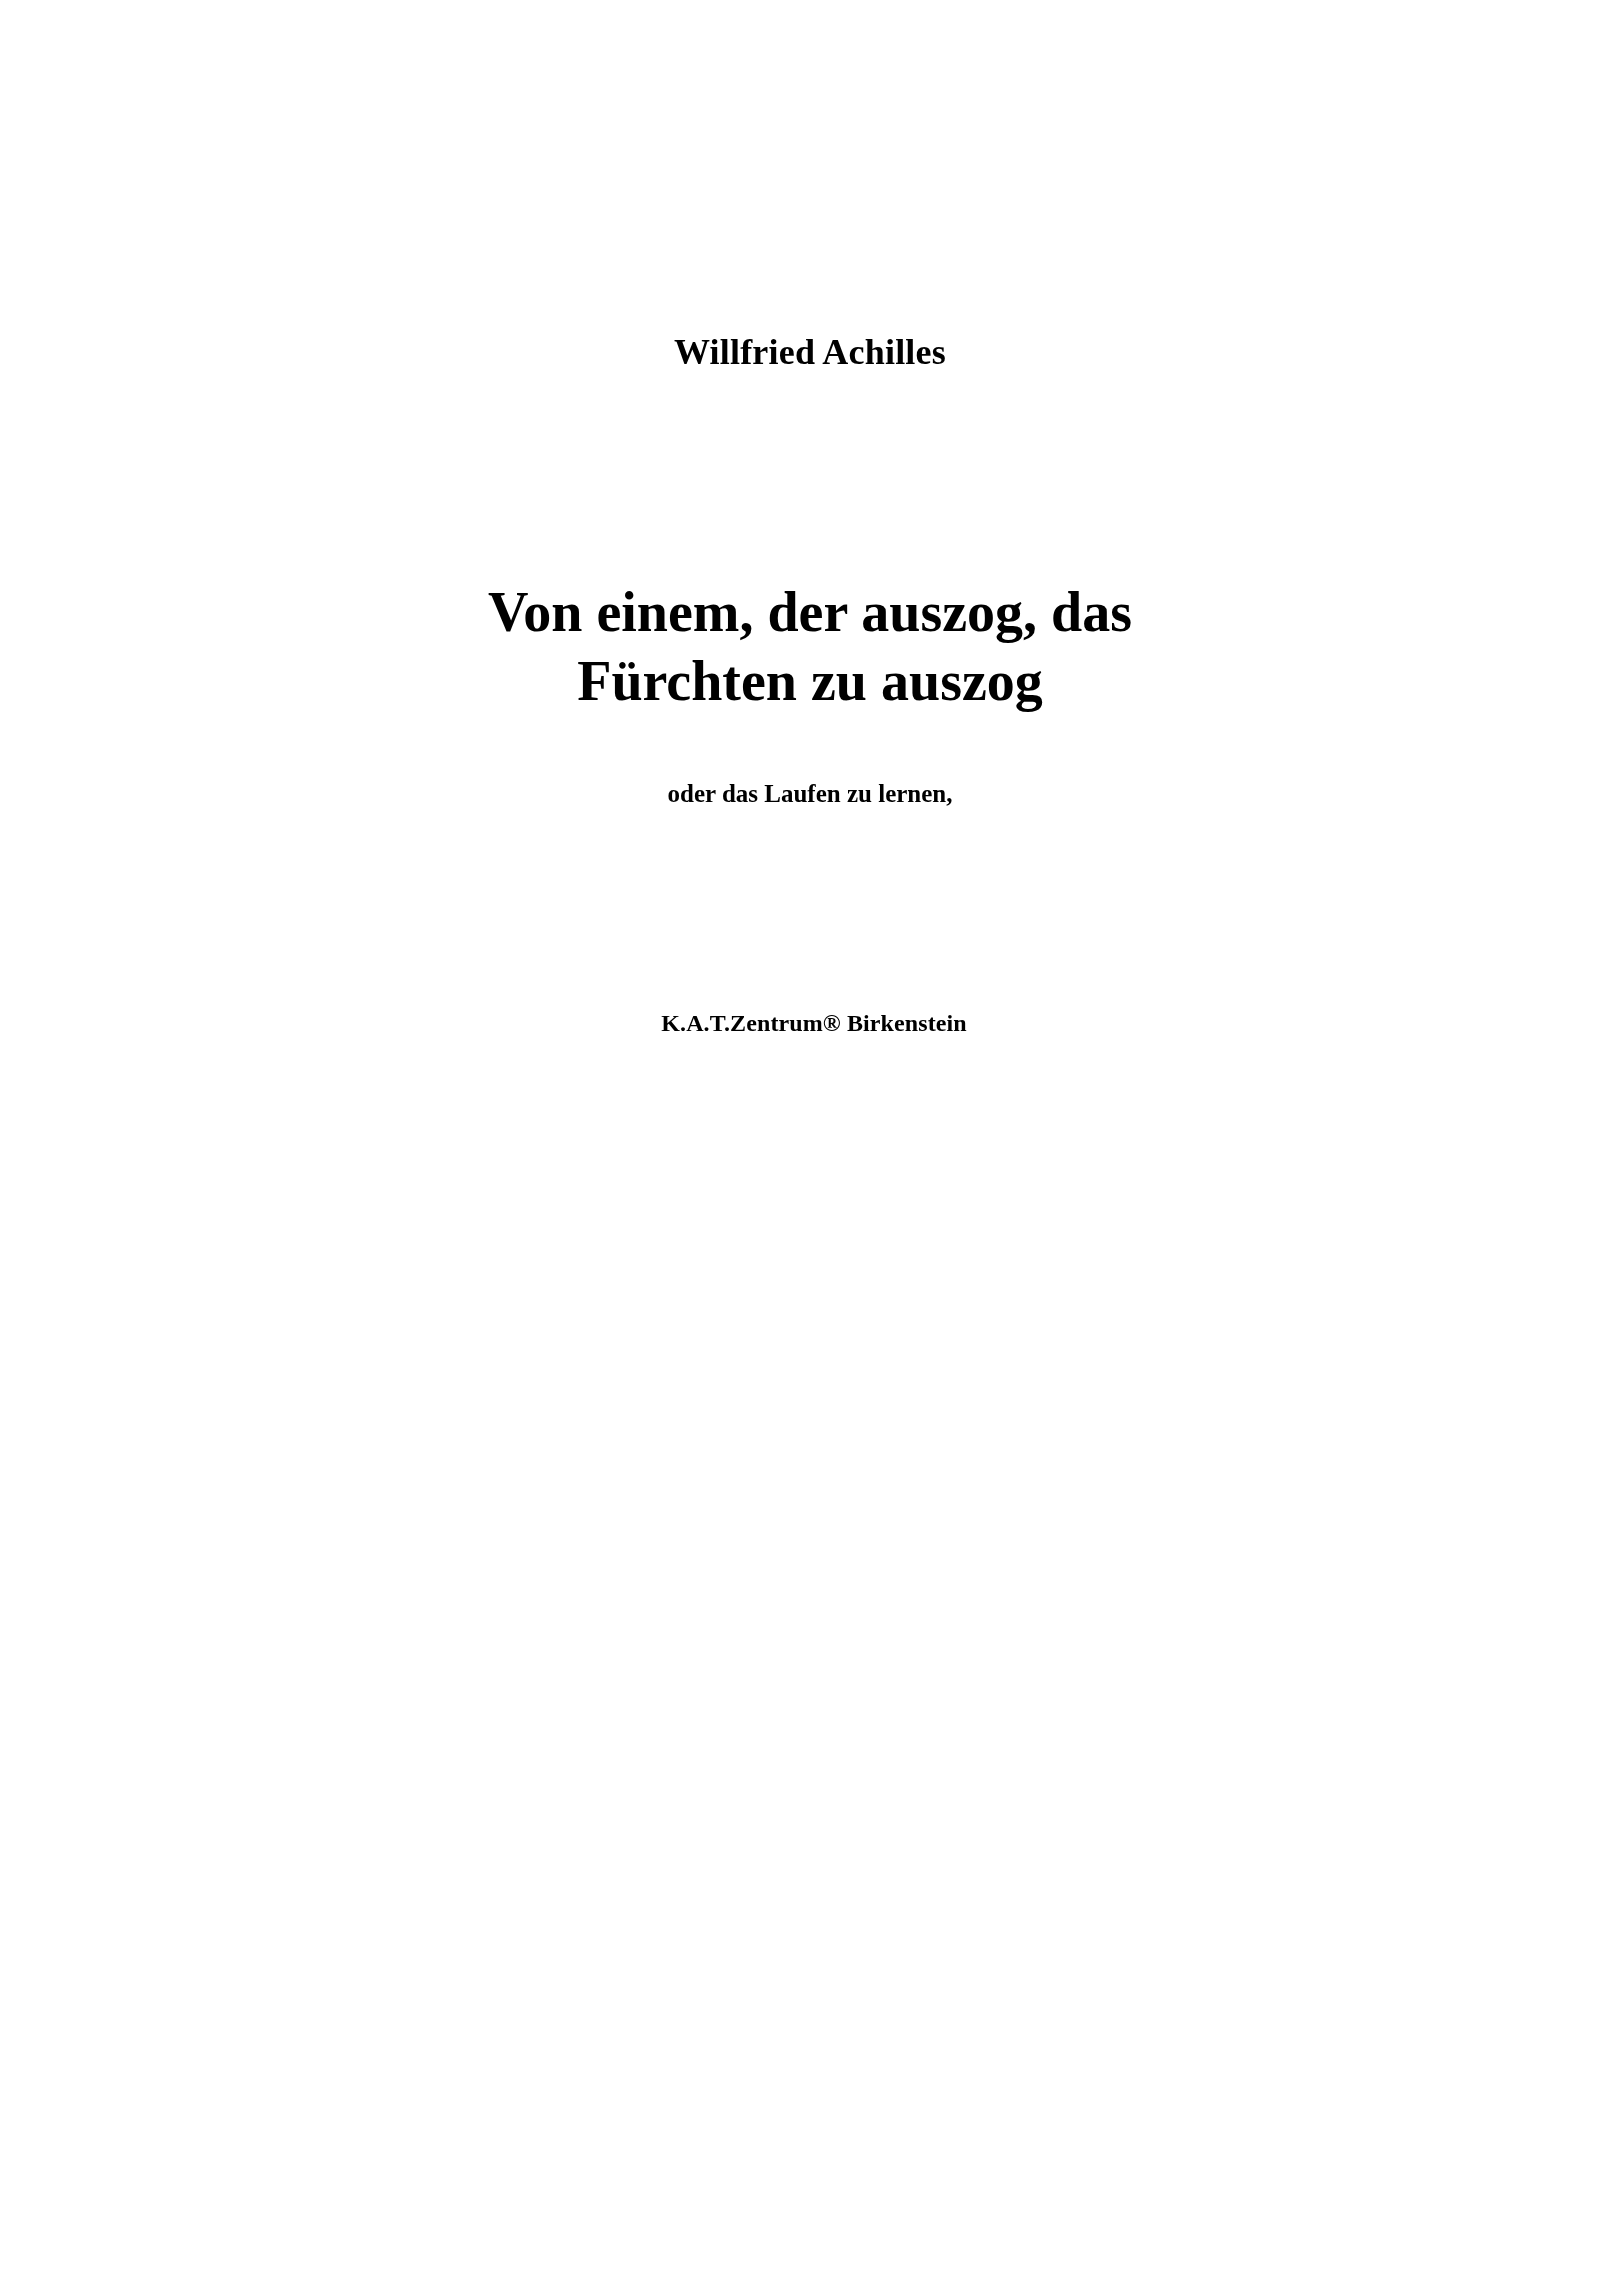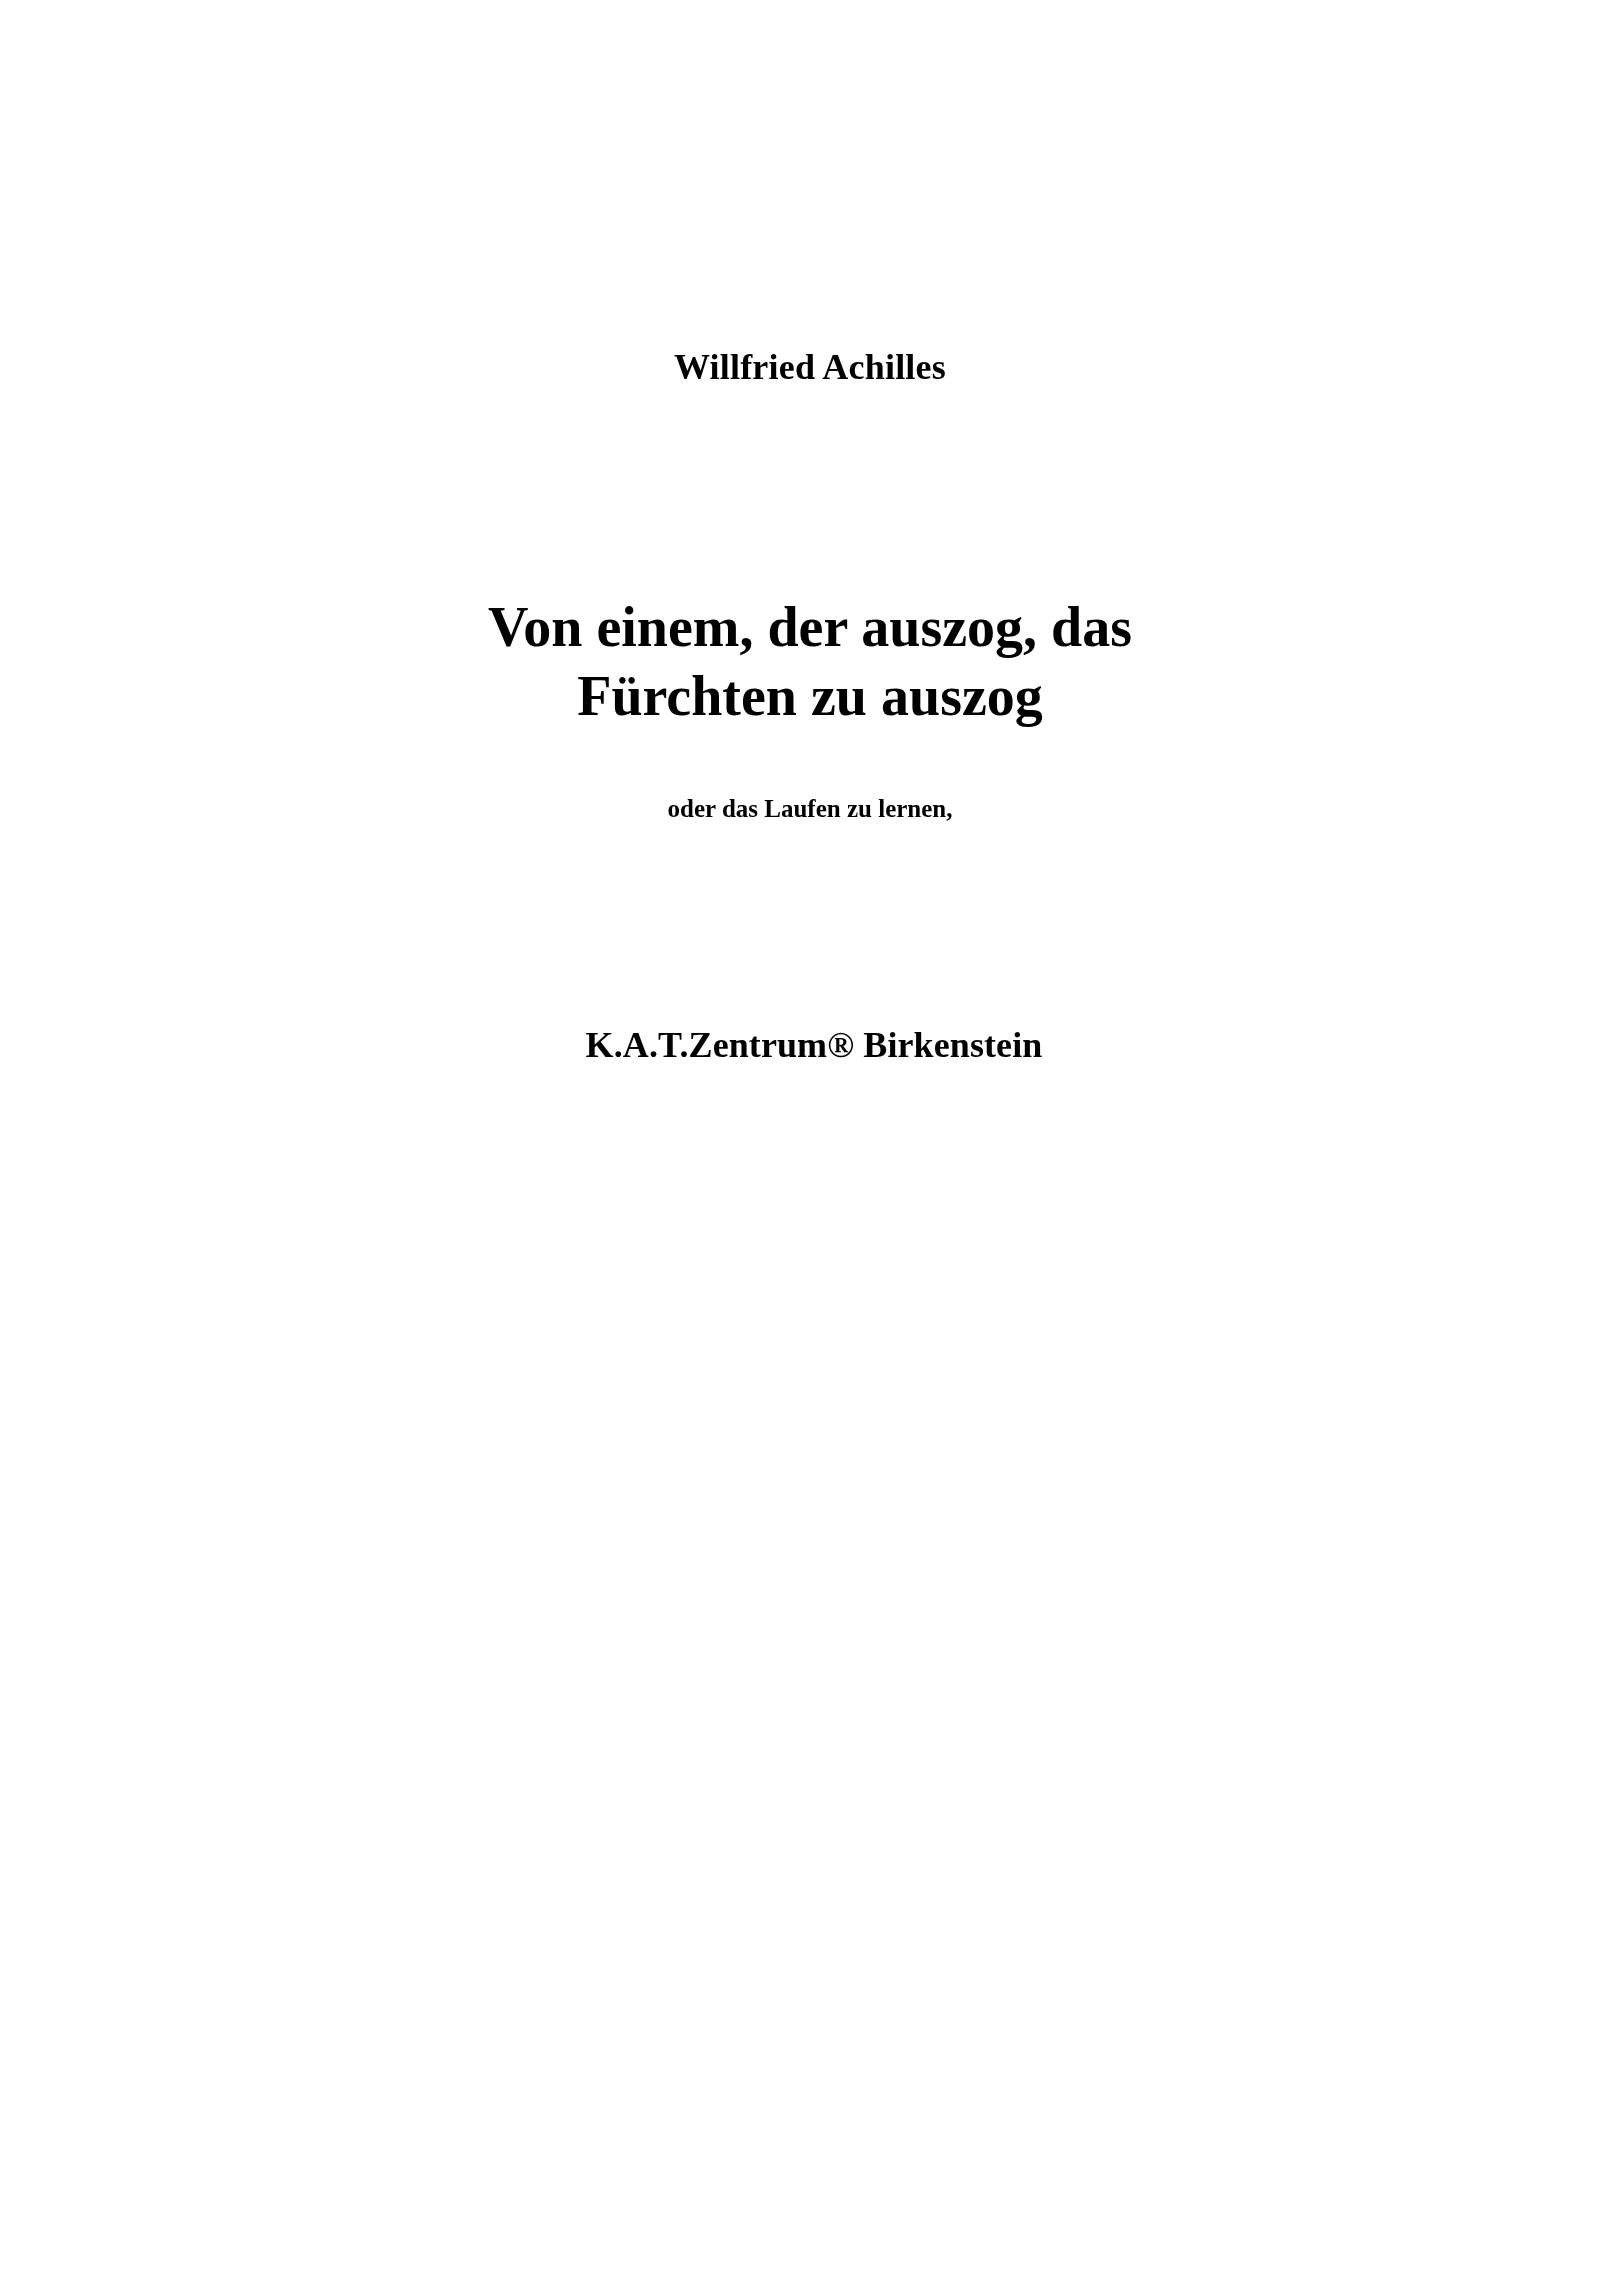--- a/index.html
+++ b/index.html
@@ -17,21 +17,21 @@
   .page {
     position: relative;
     width: 1620px;
     height: 2295px;
     background: #ffffff;
     box-sizing: border-box;
   }
   .content {
     position: absolute;
     left: 0;
-    top: 15px;
+    top: 0;
     width: 1620px;
   }
   .author {
     text-align: center;
     font-weight: bold;
     font-size: 36px;
     line-height: 1.2;
     margin-top: 331px;
     letter-spacing: 0.2px;
   }
@@ -53,21 +53,21 @@
     line-height: 1.3;
     margin-top: 63px;
     padding: 0 139px;
   }
   .subtitle .line {
     display: block;
   }
   .publisher {
     text-align: center;
     font-weight: bold;
-    font-size: 36px;
+    font-size: 24px;
     line-height: 1.2;
     margin-top: 199px;
     letter-spacing: 0.1px;
     padding-left: 8px;
   }
 </style>
 </head>
 <body>
 
 <div class="page">

